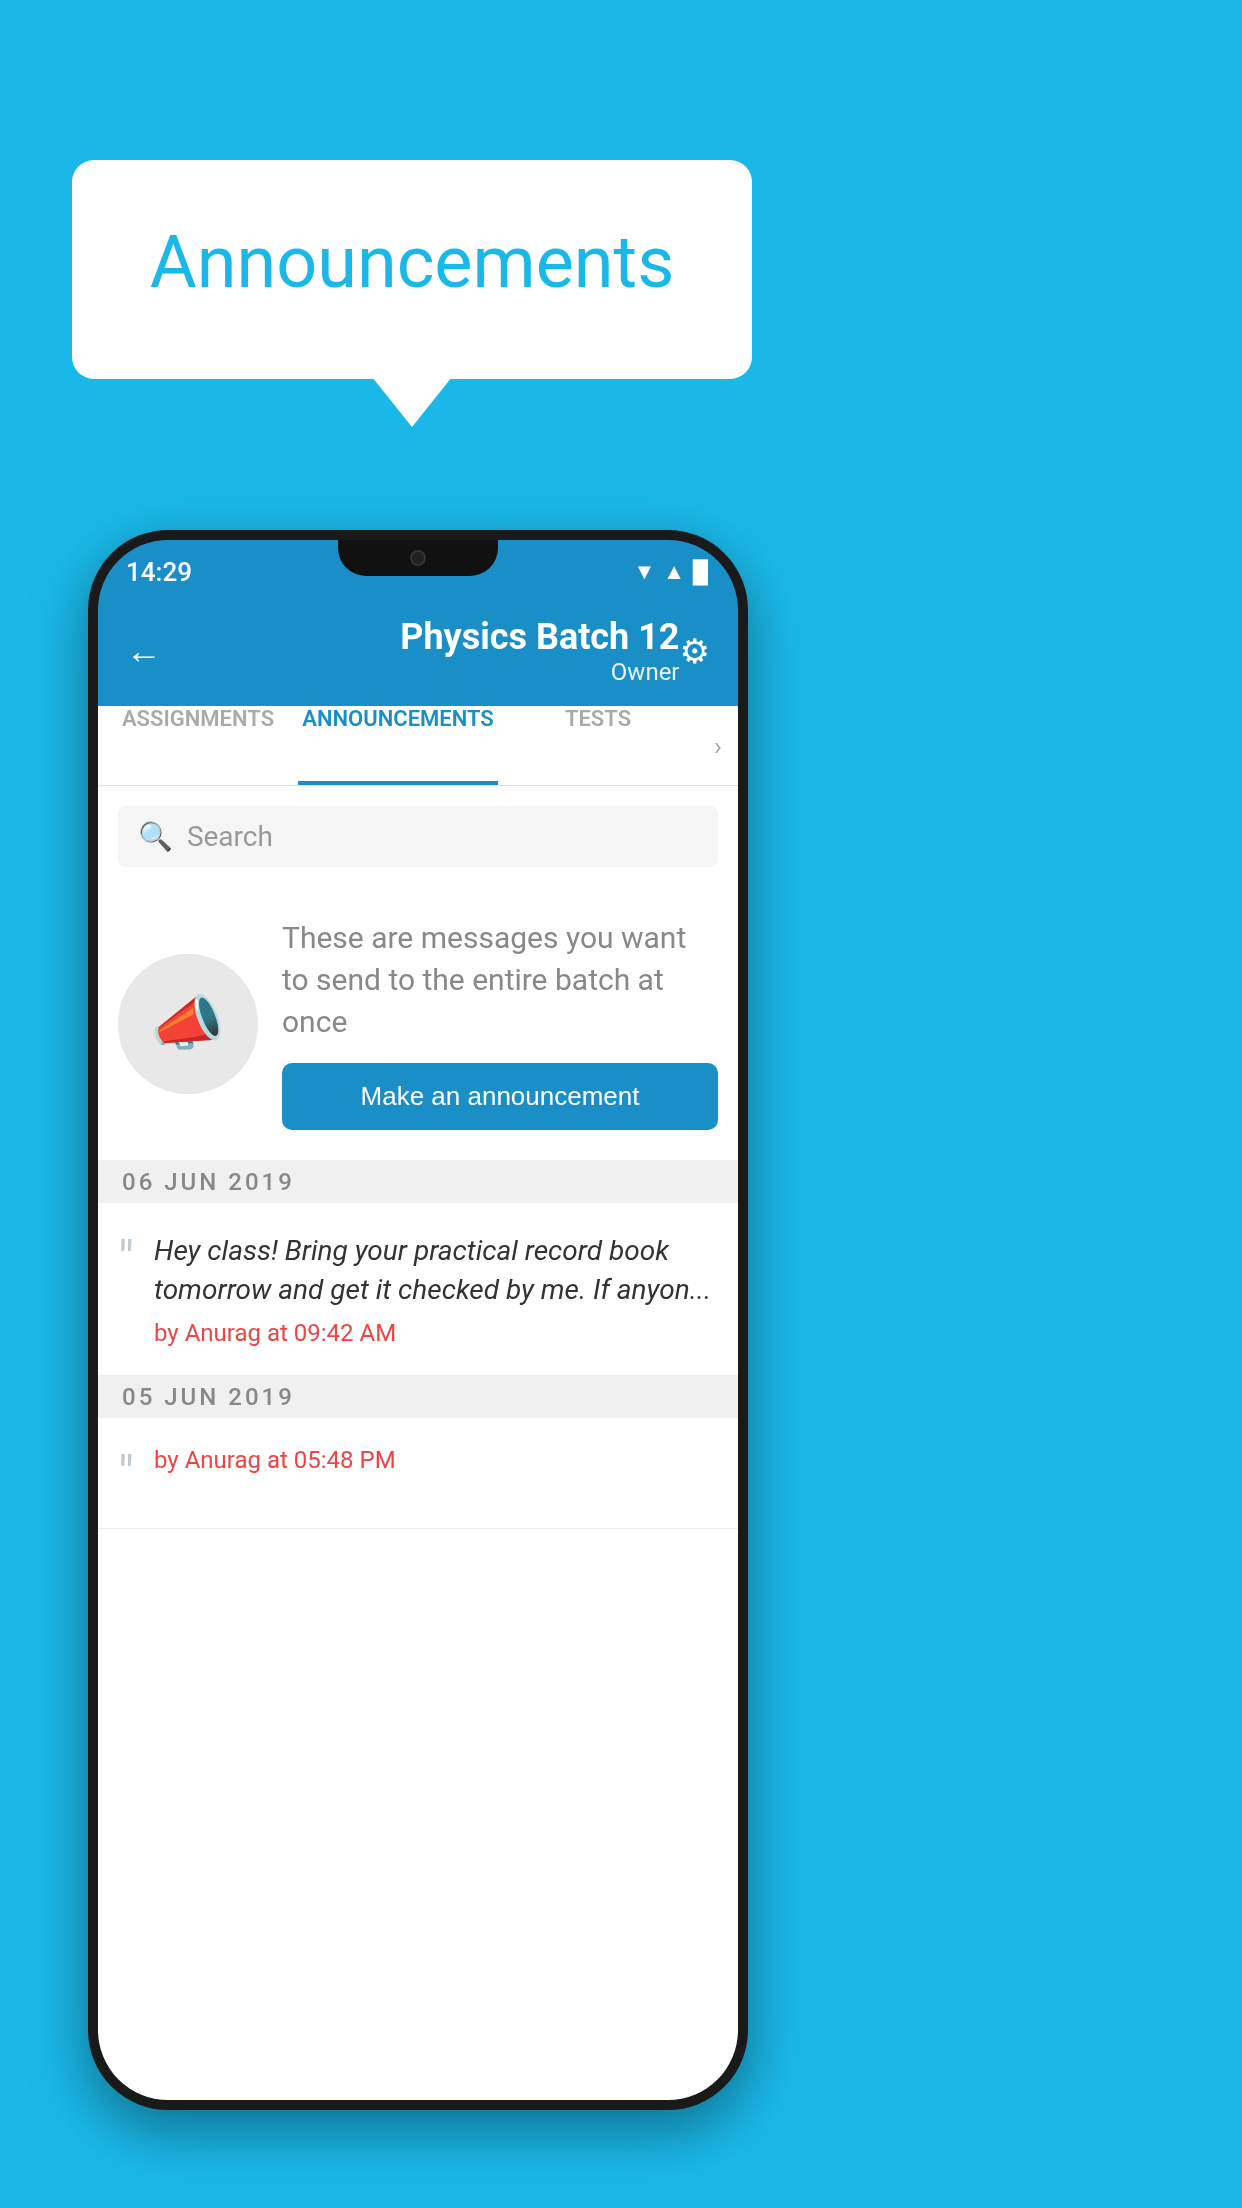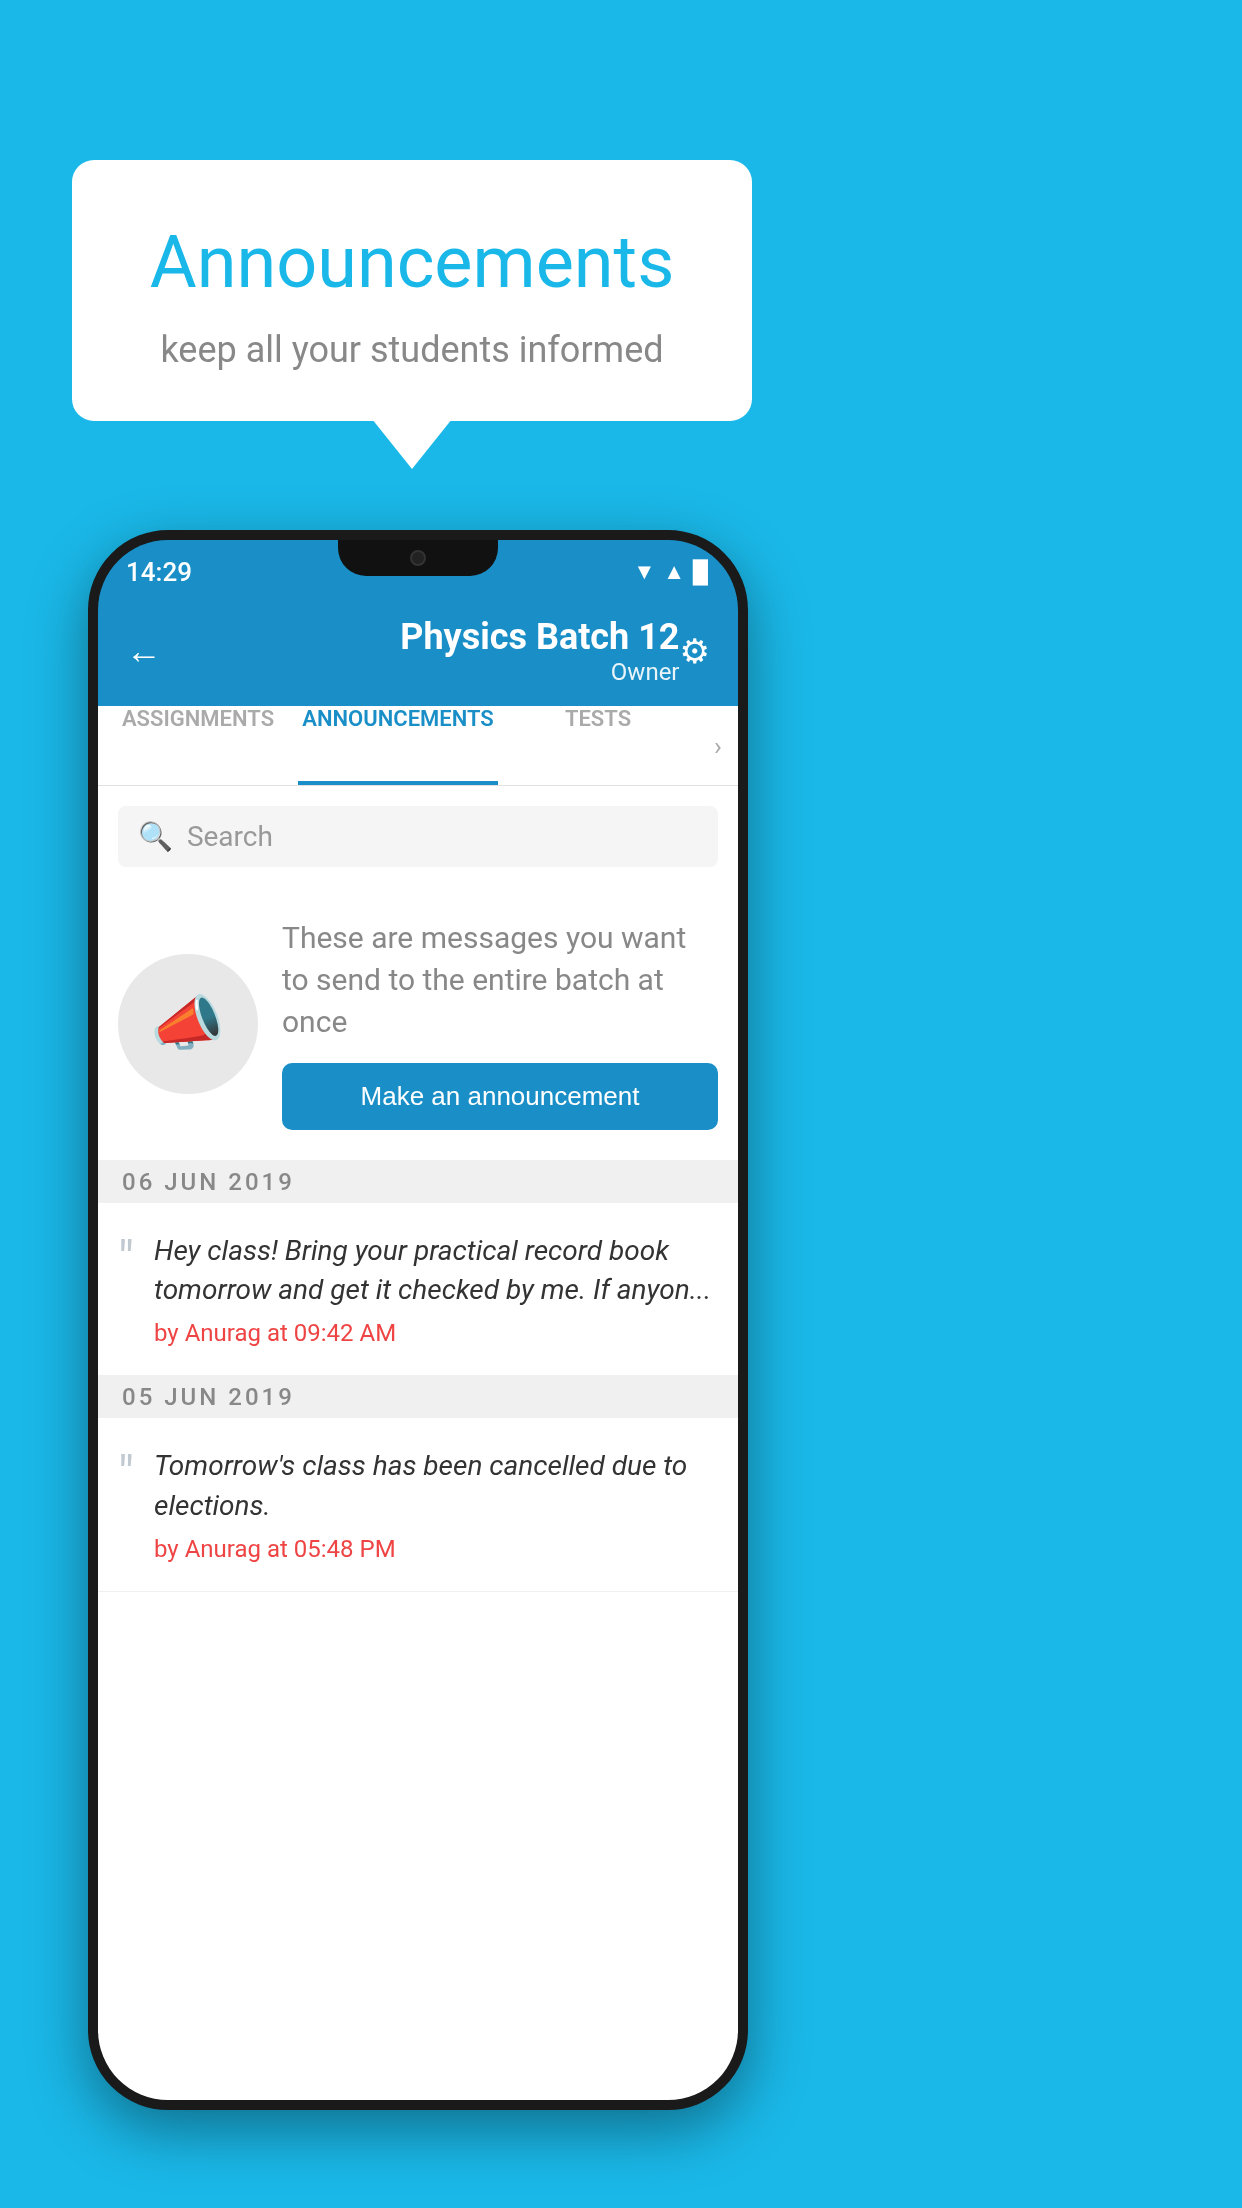--- a/index.html
+++ b/index.html
@@ -342,21 +342,20 @@
       height: 120px;
       background: #222;
       border-radius: 0 4px 4px 0;
     }
   </style>
 </head>
 <body>
 
 <div class="speech-bubble">
   <div class="bubble-title">Announcements</div>
-  <div class="bubble-subtitle">keep all your students informed</div>
 </div>
 
 <div class="phone-frame">
   <div class="notch">
     <div class="camera-dot"></div>
   </div>
 
   <div class="side-buttons-left"></div>
   <div class="side-buttons-right"></div>
 
@@ -416,19 +415,18 @@
         <div class="announcement-text">Hey class! Bring your practical record book tomorrow and get it checked by me. If anyon...</div>
         <div class="announcement-meta">by Anurag at 09:42 AM</div>
       </div>
     </div>
 
     <div class="date-separator">05  JUN  2019</div>
 
     <div class="announcement-item">
       <span class="quote-icon">"</span>
       <div class="announcement-content">
-        <div class="announcement-text">Tomorrow's class has been cancelled due to elections.</div>
         <div class="announcement-meta">by Anurag at 05:48 PM</div>
       </div>
     </div>
 
   </div>
 </div>
 
 </body></html>

